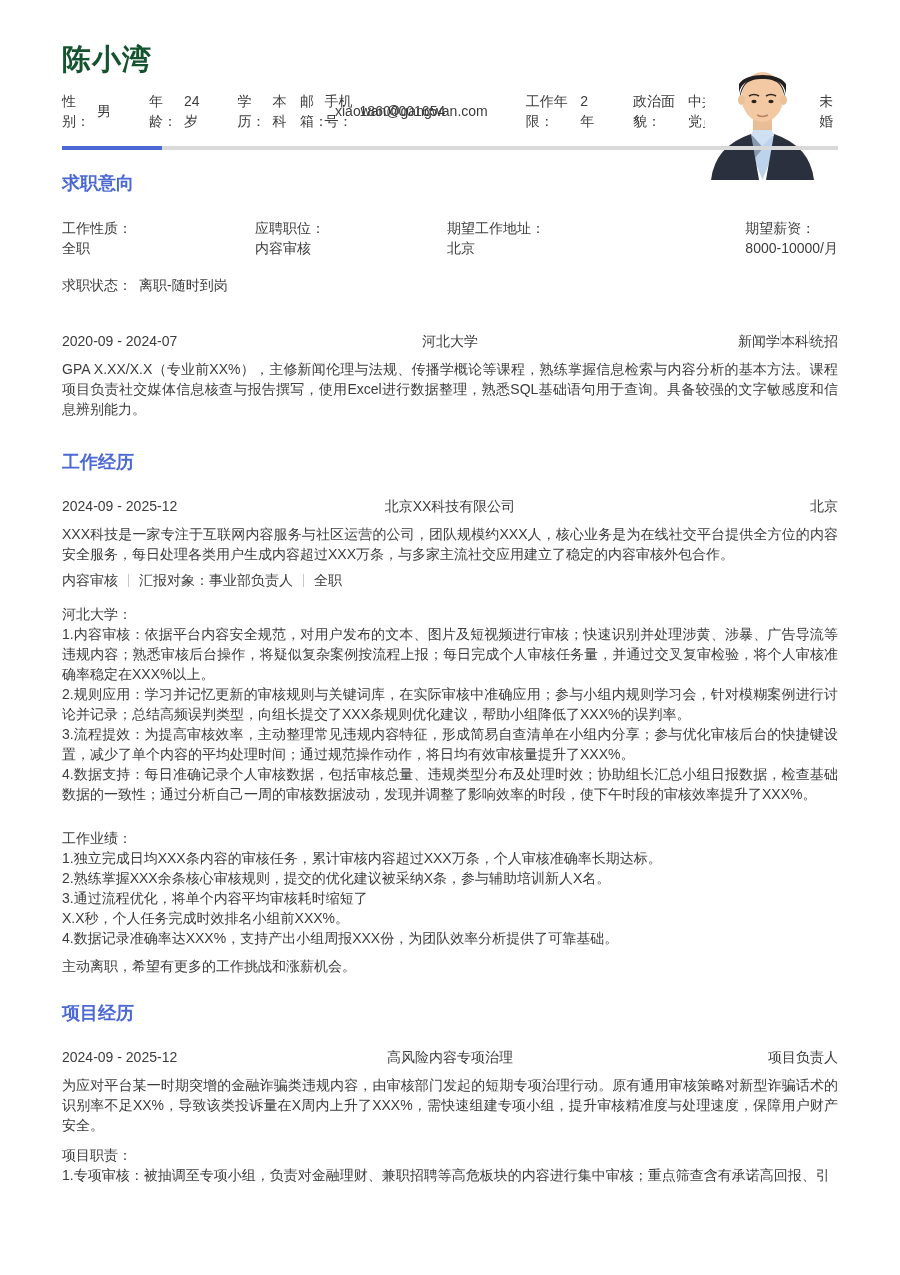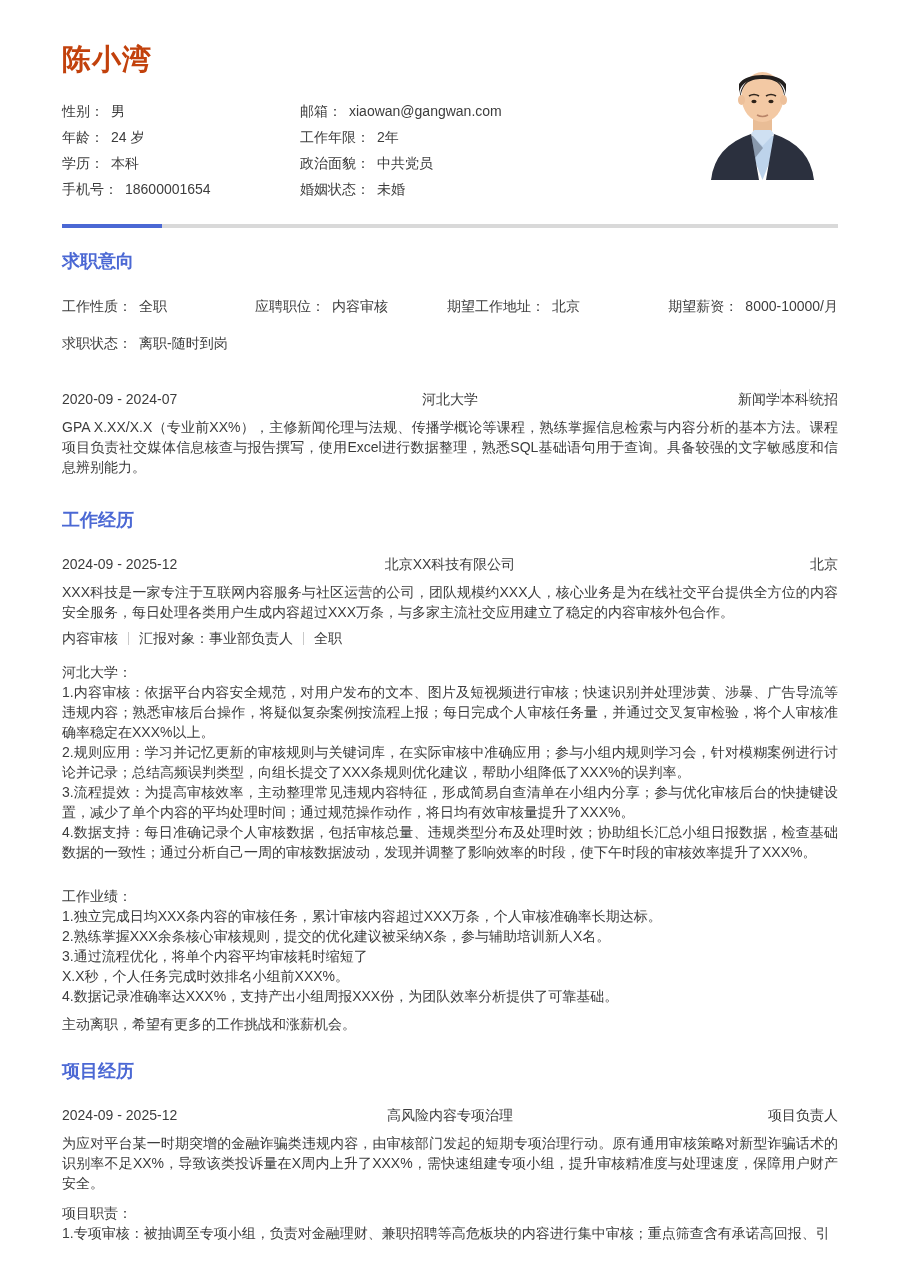--- a/index.html
+++ b/index.html
@@ -5,41 +5,41 @@
   * { box-sizing: border-box; }
   html, body { margin: 0; padding: 0; background: #ffffff; }
   body {
     width: 900px; height: 1275px; overflow: hidden; position: relative;
     font-family: "Liberation Sans", "DejaVu Sans", sans-serif;
     font-size: 14px; line-height: 20px; color: #3c3c3c;
   }
   .page { position: relative; width: 900px; height: 1275px; padding: 0 62px; overflow: hidden; }
 
   
-  .name { font-size: 29px; line-height: 34px; font-weight: 700; color: #c2410c; margin: 42px 0 0; letter-spacing: 1px; }
+  .name { font-size: 29px; line-height: 34px; font-weight: 700; color: #14532d; margin: 42px 0 0; letter-spacing: 1px; }
   .info-grid { display: flex; margin-top: 22px; }
-  .info-col { display: flex; flex-direction: column; }
+  .info-col { display: flex; flex-direction: row; gap: 38px; }
   .info-col.left { width: 238px; }
   .info-row { height: 26px; display: flex; align-items: center; }
   .info-label { margin-right: 7px; }
   .photo { position: absolute; top: 48px; left: 705px; width: 115px; height: 132px; overflow: hidden; background: #fff; }
 
   
   .divider { margin-top: 22px; height: 4px; background: #d9d9d9; position: relative; }
   .divider-accent { position: absolute; left: 0; top: 0; width: 100px; height: 4px; background: #4b68d4; }
 
   
   .section-title { color: #4b68d4; font-size: 18px; line-height: 23px; font-weight: 700; margin: 0; }
   .sec-intent { margin-top: 22px; }
   .sec-edu    { margin-top: 36px; }
   .sec-work   { margin-top: 32px; }
   .sec-proj   { margin-top: 26px; }
 
   .intent-row { display: flex; margin-top: 23px; line-height: 20px; }
-  .intent-item { display: flex; }
+  .intent-item { display: flex; flex-direction: column; }
   .intent-item .lbl { margin-right: 7px; }
   .intent-item.i1 { width: 193px; }
   .intent-item.i2 { width: 192px; }
   .intent-item.i3 { flex: 1; }
   .intent-item.i4 { margin-left: auto; }
   .status-row { display: flex; margin-top: 17px; }
   .status-row .lbl { margin-right: 7px; }
 
   .meta-row { display: flex; align-items: baseline; margin-top: 22px; line-height: 20px; }
   .m-left { width: 220px; }

